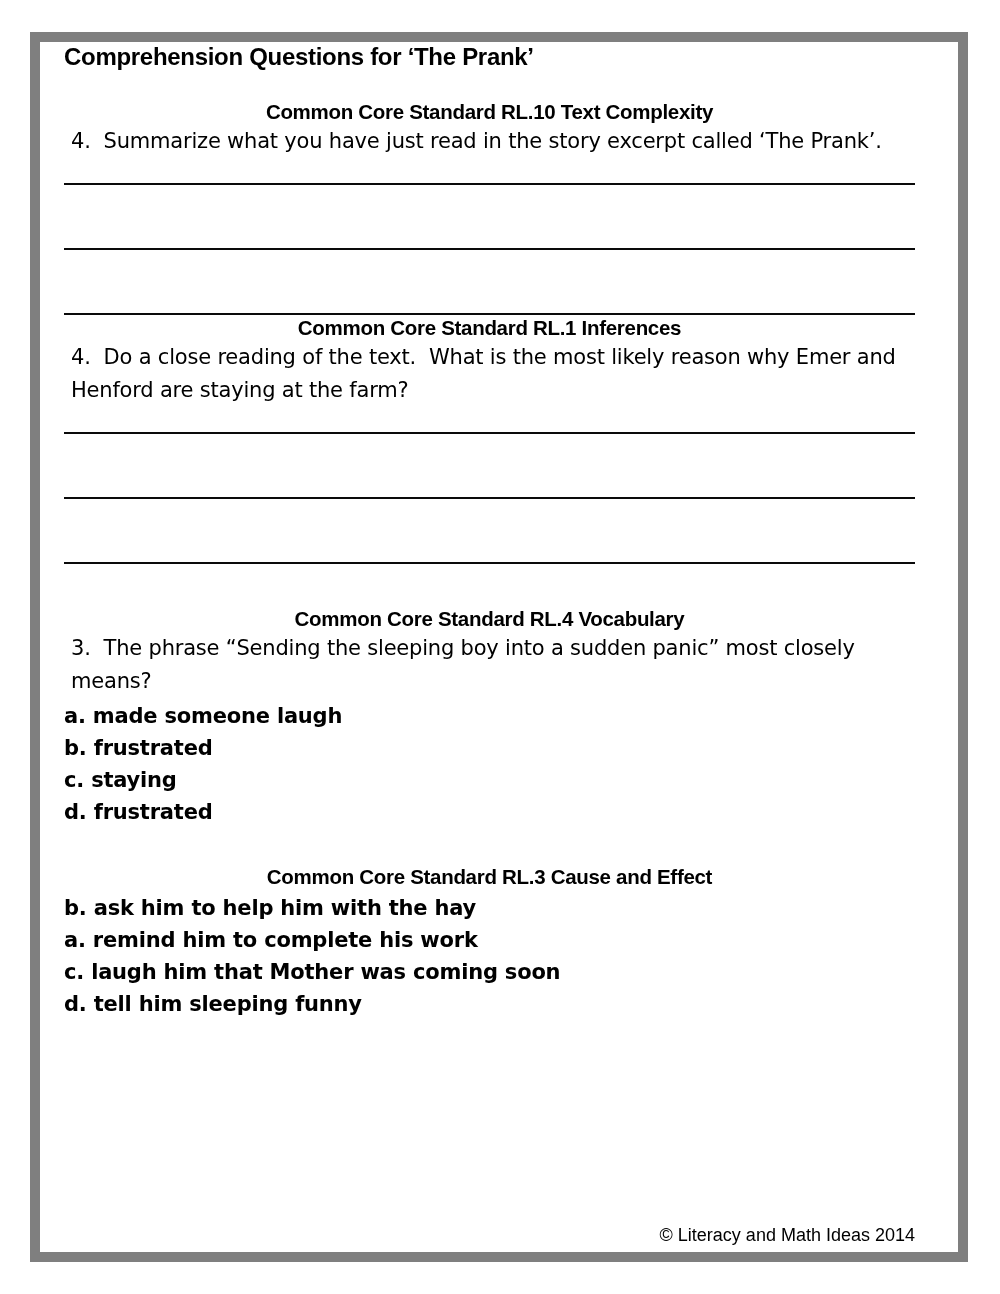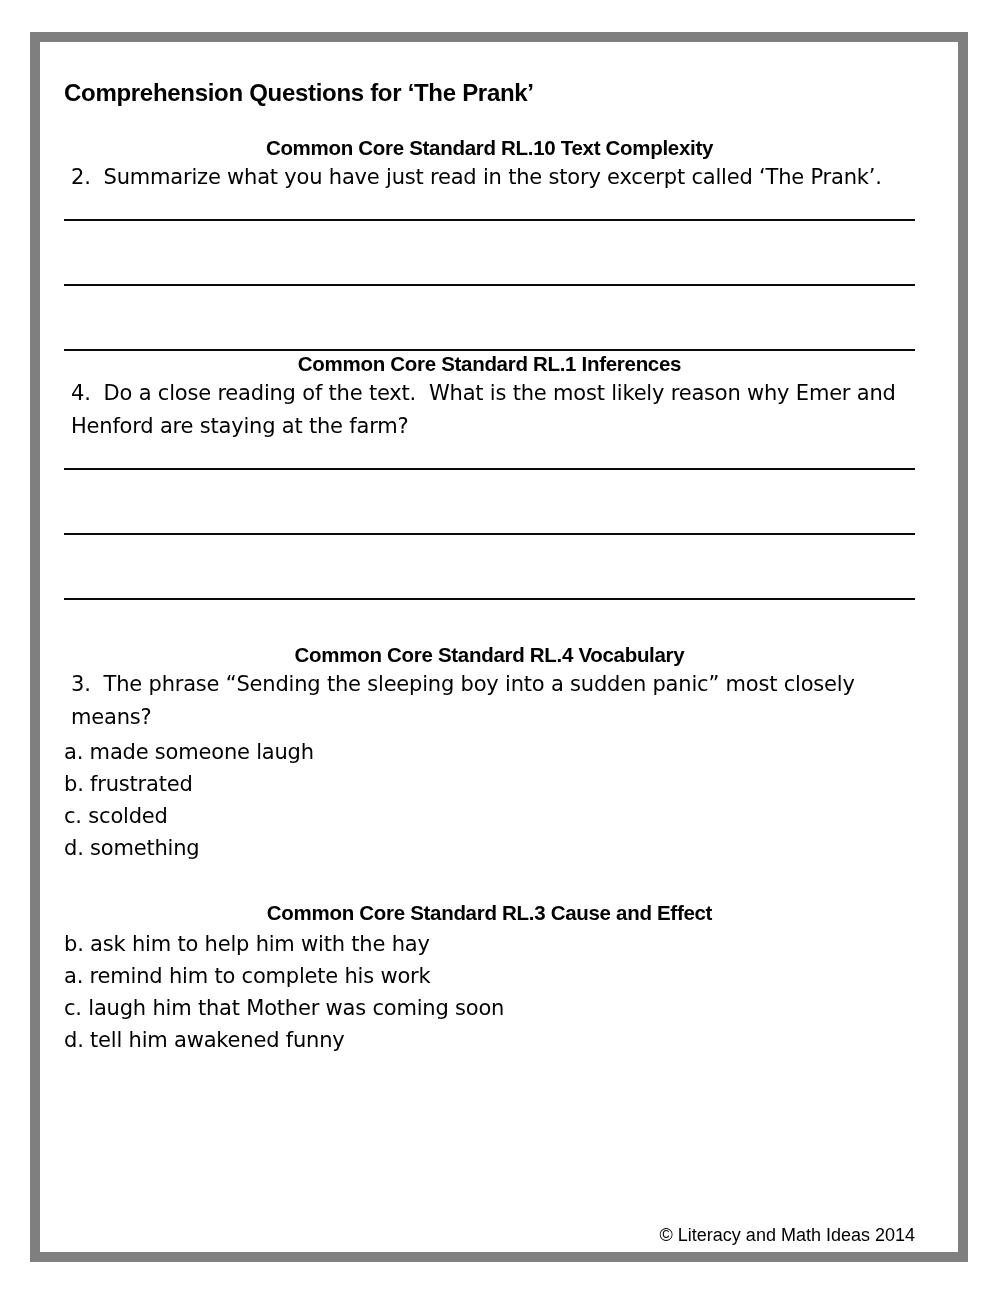--- a/index.html
+++ b/index.html
@@ -16,21 +16,20 @@
     border: 10px solid #7f7f7f;
     background: #ffffff;
   }
   .page-inner {
     width: 100%; height: 100%;
     padding: 0 43px 6px 24px;
     display: flex;
     flex-direction: column;
   }
   .doc-title {
-    margin-top: 36px;
     font-size: 24px;
     line-height: 30px;
     font-weight: bold;
     letter-spacing: -0.3px;
   }
   .section-heading {
     font-size: 20.5px;
     line-height: 26px;
     font-weight: bold;
     letter-spacing: -0.3px;
@@ -47,21 +46,21 @@
     padding-left: 7px;
     white-space: pre-wrap;
     letter-spacing: -0.2px;
   }
   .answer-lines { width: 100%; }
   .answer-line {
     height: 65px;
     border-bottom: 2px solid #0a0a0a;
   }
   .answer-line:first-child { height: 27px; }
-  .choices { margin-top: 2px; }
+  .choices { margin-top: 2px; font-weight: bold; }
   .choice-item {
     font-family: "DejaVu Sans", sans-serif;
     font-size: 21px;
     line-height: 32px;
     letter-spacing: -0.2px;
   }
   .footer-credit {
     margin-top: auto;
     text-align: right;
     font-family: Liberation Sans, sans-serif;
@@ -72,21 +71,21 @@
 </head>
 <body>
 
 <div class="page-frame">
   <div class="page-inner">
 
     <h1 class="doc-title">Comprehension Questions for ‘The Prank’</h1>
 
     <div>
       <h2 class="section-heading mt-heading1">Common Core Standard RL.10 Text Complexity</h2>
-      <p class="question-text">2.  Summarize what you have just read in the story excerpt called ‘The Prank’.</p>
+      <p class="question-text">4.  Summarize what you have just read in the story excerpt called ‘The Prank’.</p>
       <div class="answer-lines">
         <div class="answer-line"></div>
         <div class="answer-line"></div>
         <div class="answer-line"></div>
       </div>
     </div>
 
     <div>
       <h2 class="section-heading mt-heading2">Common Core Standard RL.1 Inferences</h2>
       <p class="question-text">4.  Do a close reading of the text.  What is the most likely reason why Emer and Henford are staying at the farm?</p>
@@ -96,31 +95,31 @@
         <div class="answer-line"></div>
       </div>
     </div>
 
     <div>
       <h2 class="section-heading mt-heading3">Common Core Standard RL.4 Vocabulary</h2>
       <p class="question-text">3.  The phrase “Sending the sleeping boy into a sudden panic” most closely means?</p>
       <div class="choices">
         <div class="choice-item">a. made someone laugh</div>
         <div class="choice-item">b. frustrated</div>
-        <div class="choice-item">c. scolded</div>
-        <div class="choice-item">d. something</div>
+        <div class="choice-item">c. staying</div>
+        <div class="choice-item">d. frustrated</div>
       </div>
     </div>
 
     <div>
       <h2 class="section-heading mt-heading4">Common Core Standard RL.3 Cause and Effect</h2>
       <div class="choices">
         <div class="choice-item">b. ask him to help him with the hay</div>
         <div class="choice-item">a. remind him to complete his work</div>
         <div class="choice-item">c. laugh him that Mother was coming soon</div>
-        <div class="choice-item">d. tell him awakened funny</div>
+        <div class="choice-item">d. tell him sleeping funny</div>
       </div>
     </div>
 
     <div class="footer-credit">© Literacy and Math Ideas 2014</div>
 
   </div>
 </div>
 
 </body></html>

